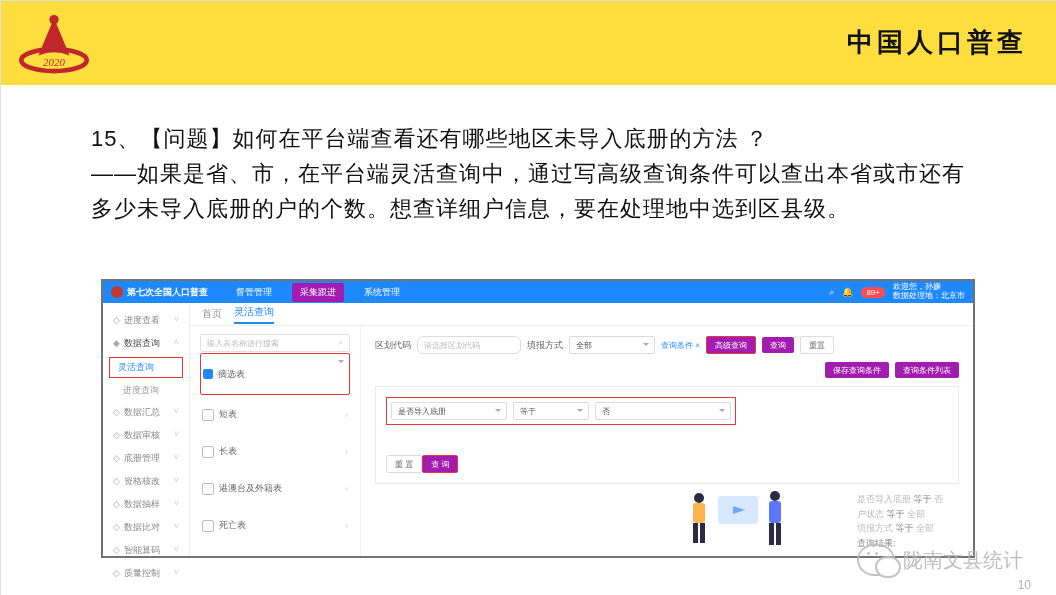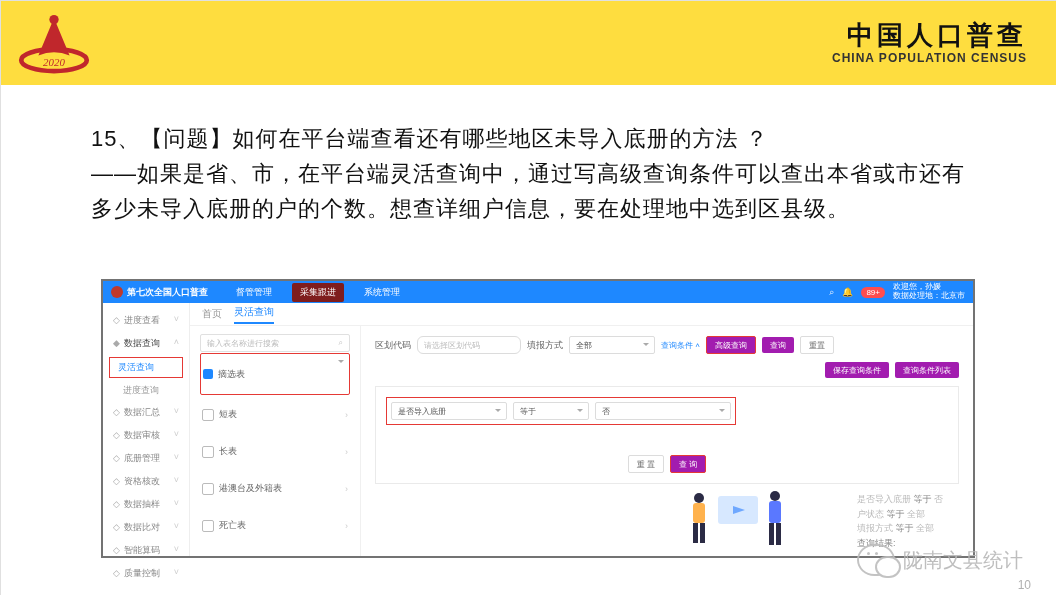--- a/index.html
+++ b/index.html
@@ -13,21 +13,21 @@
   .brand-en{font-size:12px;letter-spacing:1px;font-weight:600;color:#333}
   
   .qtext{padding:36px 80px 6px 90px;font-size:22px;line-height:1.6;letter-spacing:1px}
   
   .shot{position:absolute;left:100px;top:278px;width:870px;height:275px;border:2px solid #737373;font-size:10px;color:#666;background:#fff}
   .shot .navbar{height:22px;background:#1e88ff;display:flex;align-items:center;color:#fff;font-size:9px;padding:0 8px}
   .shot .navbar .nav-logo{width:12px;height:12px;border-radius:50%;background:#c0392b;margin-right:4px}
   .shot .navbar .title{font-weight:600;margin-right:20px}
   .shot .navbar .tabs{display:flex;gap:12px}
   .shot .navbar .tab{padding:3px 8px;border-radius:2px}
-  .shot .navbar .tab.active{background:#7f1d1d}
+  .shot .navbar .tab.active{background:#a21caf}
   .shot .navbar .right{margin-left:auto;display:flex;align-items:center;gap:8px}
   .shot .navbar .badge{background:#ff4d4f;color:#fff;font-size:8px;padding:1px 5px;border-radius:8px}
   .shot .navbar .user{font-size:8px;line-height:1.1;text-align:left}
   .shot .body{display:flex;height:calc(100% - 22px)}
   .shot .sidebar{width:86px;border-right:1px solid #eee;padding-top:6px}
   .shot .side-item{padding:5px 10px;font-size:9px;color:#888;cursor:pointer;white-space:nowrap}
   .shot .side-item.open{color:#444}
   .shot .side-item .k{color:#aaa;margin-right:4px}
   .shot .side-sub{padding:4px 10px 4px 20px;font-size:9px;color:#999}
   .shot .side-sub.active{color:#1e88ff;border:1px solid #e53935;margin:2px 6px;padding:3px 8px}
@@ -47,21 +47,21 @@
   .shot .lab{color:#666;white-space:nowrap}
   .shot .inp{border:1px solid #dcdcdc;height:16px;border-radius:6px;padding:0 6px;color:#bbb;display:flex;align-items:center;font-size:8px}
   .shot .sel{border:1px solid #dcdcdc;height:16px;border-radius:2px;padding:0 18px 0 6px;color:#555;display:flex;align-items:center;font-size:8px;position:relative}
   .shot .sel:after{content:"";position:absolute;right:5px;top:6px;border:3px solid transparent;border-top-color:#aaa}
   .shot .btn{height:16px;border-radius:2px;padding:0 8px;display:flex;align-items:center;font-size:8px;color:#fff;background:#a21caf;cursor:pointer}
   .shot .btn.gry{background:#fff;color:#666;border:1px solid #dcdcdc}
   .shot .redbox{border:1.5px solid #e53935}
   .shot .row2{display:flex;justify-content:flex-end;gap:6px;margin-top:8px}
   .shot .panel{border:1px solid #eaeaea;margin-top:8px;padding:10px;display:flex;flex-direction:column;gap:30px}
   .shot .condrow{display:flex;gap:6px;align-items:center;border:1.5px solid #e53935;padding:4px;width:fit-content}
-  .shot .panel .btnrow{display:flex;gap:6px;justify-content:center}
+  .shot .panel .btnrow{display:flex;gap:0;}
   
   .shot .result{position:absolute;right:30px;bottom:6px;font-size:9px;color:#888;text-align:left;line-height:1.6}
   .shot .result .r{color:#bbb}
   
   .wm{position:absolute;right:34px;bottom:20px;display:flex;align-items:center;gap:8px;color:#b8b8b8;font-size:20px;opacity:.9}
   .wm .bubble{width:34px;height:28px;border:2px solid #bdbdbd;border-radius:50%/55%;position:relative}
   .wm .bubble:after{content:"";position:absolute;width:22px;height:18px;border:2px solid #bdbdbd;border-radius:50%/55%;left:16px;top:10px;background:#fff}
   .wm .dots{position:absolute;left:8px;top:6px;width:3px;height:3px;background:#bdbdbd;border-radius:50%;box-shadow:8px 0 #bdbdbd}
   .pagenum{position:absolute;right:26px;bottom:4px;font-size:12px;color:#b0b0b0}
 </style>
@@ -74,21 +74,20 @@
     <div class="logo-box">
       <svg class="logo-svg" viewBox="0 0 100 80">
         <ellipse cx="50" cy="62" rx="42" ry="14" fill="none" stroke="#c0272c" stroke-width="6"></ellipse>
         <path d="M50 8 L30 56 Q50 48 70 56 Z" fill="#c0272c"></path>
         <circle cx="50" cy="10" r="6" fill="#c0272c"></circle>
         <text x="50" y="70" font-size="14" font-style="italic" fill="#c0272c" text-anchor="middle" font-family="serif">2020</text>
       </svg>
     </div>
     <div class="brand">
       <div class="brand-cn">中国人口普查</div>
-      <div class="brand-en">CHINA POPULATION CENSUS</div>
     </div>
   </div>
 
   <div class="qtext">
     <div>15、【问题】如何在平台端查看还有哪些地区未导入底册的方法 ？</div>
     <div>——如果是省、市，在平台端灵活查询中，通过写高级查询条件可以查出本省或市还有多少未导入底册的户的个数。想查详细户信息，要在处理地中选到区县级。</div>
   </div>
 
   <div class="shot">
     <div class="navbar">

